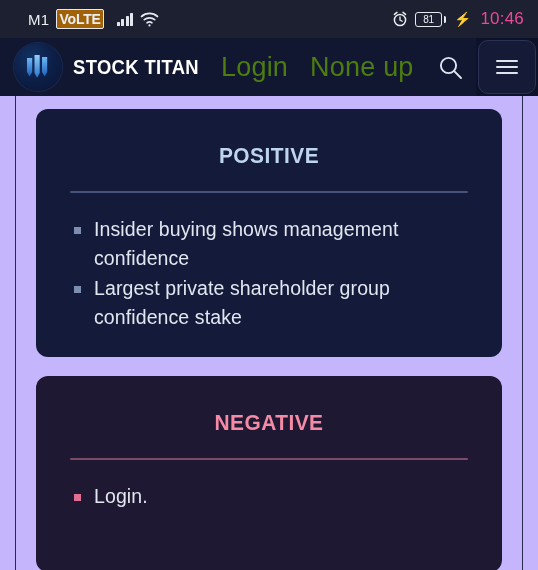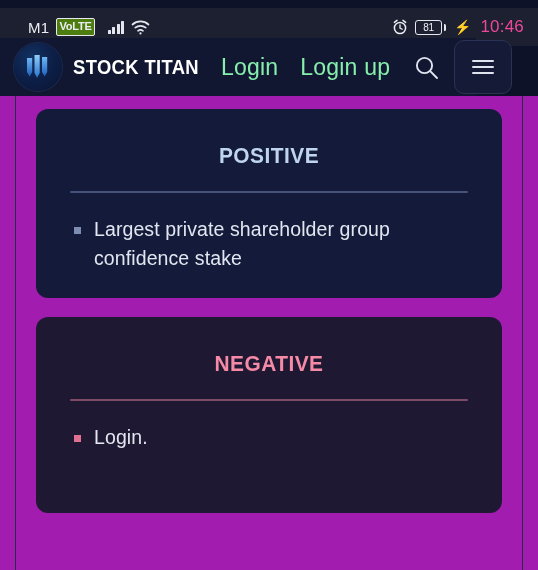--- a/index.html
+++ b/index.html
@@ -24,42 +24,41 @@
     position: absolute;
     top: 0; left: 0;
     width: 538px;
     height: 38px;
     background: #1c2030;
     display: flex;
     align-items: center;
     justify-content: space-between;
     padding: 0 14px 0 28px;
     color: #e8eaf0;
-    margin-top: 8px;
   }
   .sb-left, .sb-right {
     display: flex;
     align-items: center;
     gap: 7px;
   }
   .carrier {
     font-size: 15px;
     letter-spacing: .3px;
     color: #eceef4;
   }
   .volte {
     border: 1.5px solid #e7e9f0;
     border-radius: 2px;
-    font-size: 11px;
+    font-size: 14px;
     font-weight: bold;
     line-height: 1;
     padding: 2px 2px 2.5px 2px;
     color: #eceef4;
     letter-spacing: -0.2px;
-    background: #4d7c0f;
+    background: #a16207;
     text-align: center;
   }
   .sig {
     display: flex;
     align-items: flex-end;
     gap: 1.5px;
     height: 14px;
     margin-left: 6px;
   }
   .sig i { display:block; width: 3px; background: #e3e6ee; border-radius:.5px;}
@@ -122,22 +121,22 @@
     transform-origin: left center;
     white-space: nowrap;
   }
   #nav {
     display: flex;
     align-items: center;
     margin-left: auto;
     gap: 0;
   }
   .navlink {
-    font-size: 23px;
-    color: #86efac;
+    font-size: 27px;
+    color: #4d7c0f;
     padding: 0 11px;
     letter-spacing: .2px;
     white-space: nowrap;
   }
   .search-btn {
     padding: 0 10px 0 12px;
     display: flex; align-items: center;
   }
   .menu-btn {
     width: 58px; height: 54px;
@@ -156,21 +155,21 @@
     background: #dfe3ee;
     border-radius: 1px;
   }
 
   
   #page {
     position: absolute;
     top: 96px; left: 0;
     width: 538px;
     height: 474px;
-    background: #a21caf;
+    background: #c4b5fd;
     overflow: hidden;
   }
   .edge {
     position: absolute;
     top: 0; width: 1px; height: 474px;
     background: #252c4c;
     z-index: 5;
   }
   .edge.left { left: 15px; }
   .edge.right { left: 522px; }
@@ -297,21 +296,21 @@
           </defs>
           <path d="M4 6 L9.2 6 L9.2 20 L6.6 24.5 L4 20 Z" fill="url(#bl)"></path>
           <path d="M11.5 3 L16.7 3 L16.7 21 L14.1 25.8 L11.5 21 Z" fill="url(#bl2)"></path>
           <path d="M19 5 L24.2 5 L24.2 20 L21.6 24.5 L19 20 Z" fill="url(#bl)"></path>
         </svg>
       </span>
       <span class="brand-name">STOCK TITAN</span>
     </div>
     <div id="nav">
       <a class="navlink">Login</a>
-      <a class="navlink">Login up</a>
+      <a class="navlink">None up</a>
       <span class="search-btn">
         <svg width="27" height="27" viewBox="0 0 27 27">
           <circle cx="11.5" cy="11.5" r="7.6" stroke="#dfe4f0" stroke-width="1.9" fill="none"></circle>
           <path d="M17.2 17.2 L24 24" stroke="#dfe4f0" stroke-width="1.9" stroke-linecap="round"></path>
         </svg>
       </span>
       <div class="menu-btn">
         <span></span>
           <span></span>
           <span></span>
@@ -322,20 +321,21 @@
   <div id="page">
     <div class="edge left"></div>
     <div class="edge right"></div>
 
     <div class="content">
 
       <div class="card positive">
         <div class="card-title">Positive</div>
         <div class="divider"></div>
         <ul class="bullets">
+          <li>Insider buying shows management confidence</li>
           <li>Largest private shareholder group confidence stake</li>
         </ul>
       </div>
 
       <div class="card negative">
         <div class="card-title">Negative</div>
         <div class="divider"></div>
         <ul class="bullets">
           <li>Login.</li>
         </ul>

